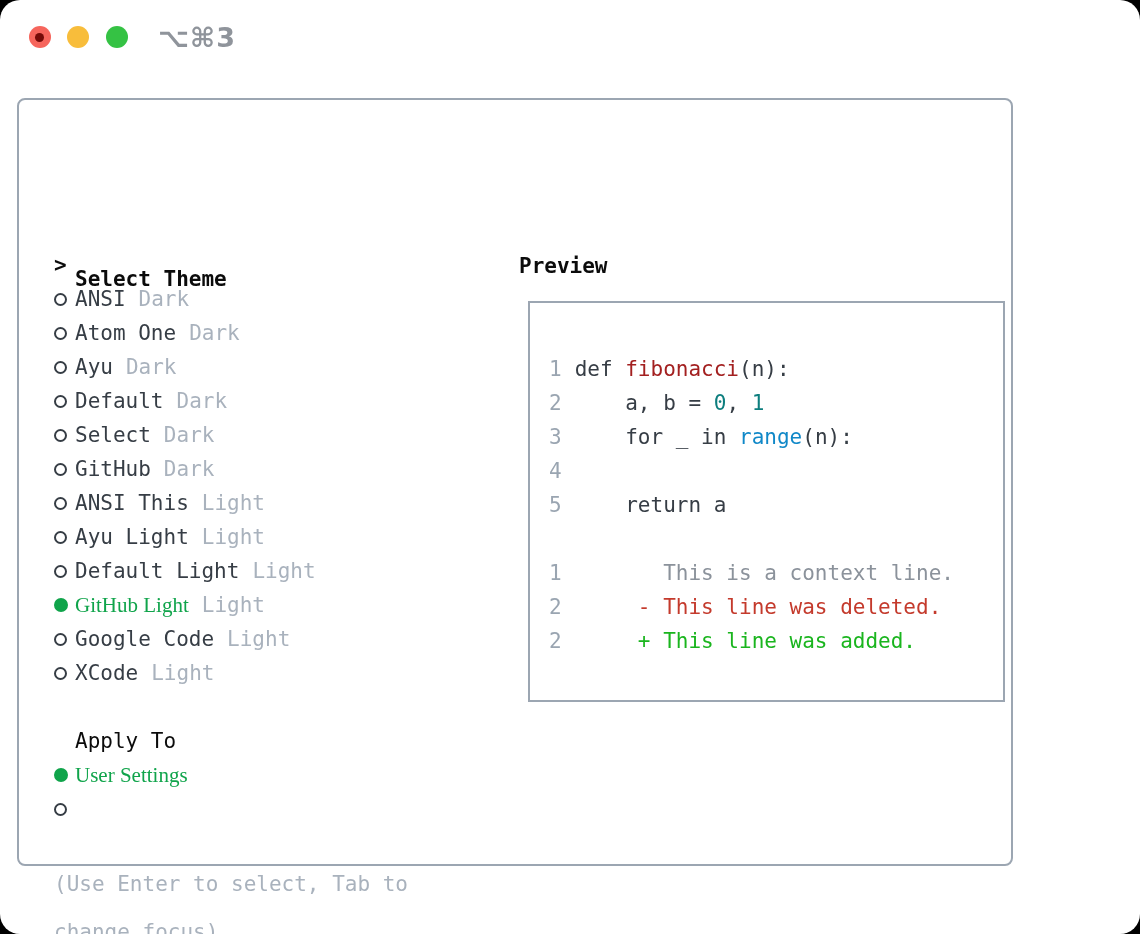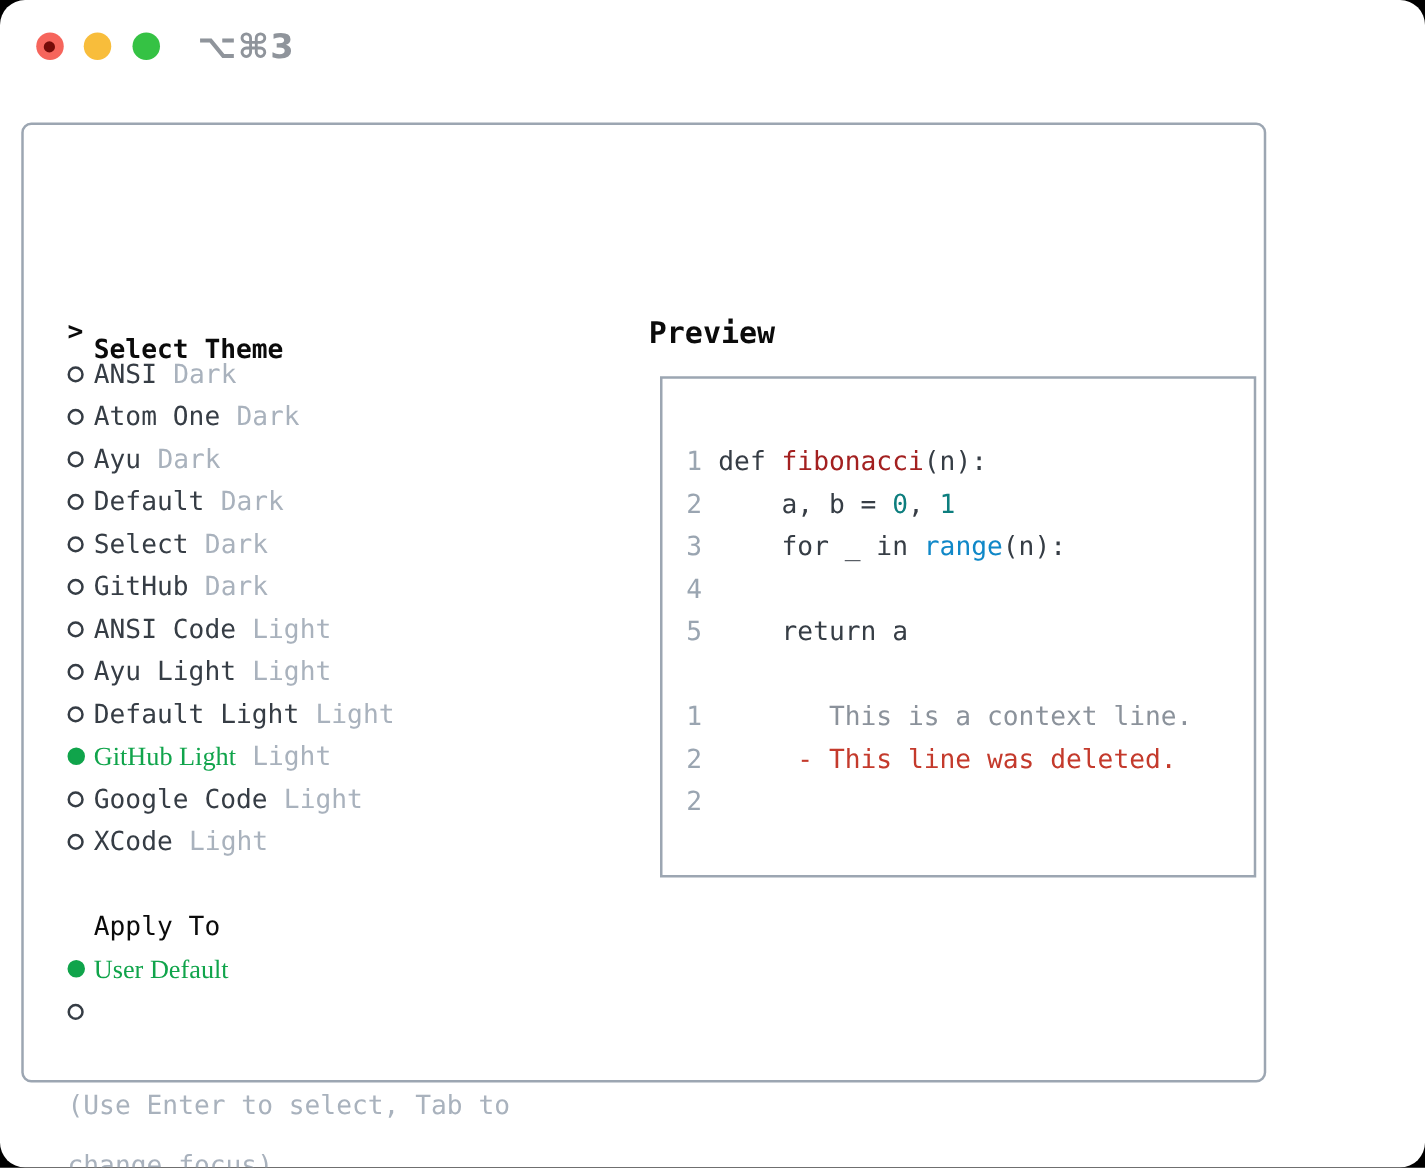--- a/index.html
+++ b/index.html
@@ -34,21 +34,21 @@
   .row.selected .name { color:var(--green);font-family:Liberation Serif, serif; }
   .row.header .name { font-weight:bold; color:var(--text_black);margin-top:27px; }
   .row.subheader .name { color:var(--text_black); }
   .variant { color:var(--text_muted); margin-left:13px; }
 
   .hint { position:absolute; left:35px; top:760px; width:412px; font-size:21px;
           line-height:48px; color:var(--text_muted); }
 
   
   .preview-label { position:absolute; left:500px; top:149px; height:34px; display:flex;
-                   align-items:center; font-size:24px; font-weight:bold; color:var(--text_black); }
+                   align-items:center; font-size:21px; font-weight:bold; color:var(--text_black); }
   .pbox { position:absolute; left:509px; top:201px; width:477px; height:401px;
           border:2px solid var(--border); background:#fff; }
   .code { position:absolute; left:19px; top:49px; font-size:21px; }
   .cline { height:34px; display:flex; align-items:center; white-space:pre; }
   .ln { display:inline-block; width:13px; color:var(--line_number); }
   .c-plain { color:var(--text_dark); }
   .c-func { color:var(--func_red);text-align:right; }
   .c-builtin { color:var(--builtin_blue); }
   .c-number { color:var(--number_teal); }
   .c-context { color:var(--diff_context); }
@@ -72,51 +72,51 @@
         <span class="marker"><span class="gt">&gt;</span></span>
         <span class="name">Select Theme</span>
       </div>
 
     <div class="row"><span class="marker"><span class="dot"></span></span><span class="name">ANSI</span><span class="variant">Dark</span></div>
         <div class="row"><span class="marker"><span class="dot"></span></span><span class="name">Atom One</span><span class="variant">Dark</span></div>
         <div class="row"><span class="marker"><span class="dot"></span></span><span class="name">Ayu</span><span class="variant">Dark</span></div>
         <div class="row"><span class="marker"><span class="dot"></span></span><span class="name">Default</span><span class="variant">Dark</span></div>
         <div class="row"><span class="marker"><span class="dot"></span></span><span class="name">Select</span><span class="variant">Dark</span></div>
         <div class="row"><span class="marker"><span class="dot"></span></span><span class="name">GitHub</span><span class="variant">Dark</span></div>
-        <div class="row"><span class="marker"><span class="dot"></span></span><span class="name">ANSI Code</span><span class="variant">Light</span></div>
+        <div class="row"><span class="marker"><span class="dot"></span></span><span class="name">ANSI This</span><span class="variant">Light</span></div>
         <div class="row"><span class="marker"><span class="dot"></span></span><span class="name">Ayu Light</span><span class="variant">Light</span></div>
         <div class="row"><span class="marker"><span class="dot"></span></span><span class="name">Default Light</span><span class="variant">Light</span></div>
         <div class="row selected"><span class="marker"><span class="dot filled"></span></span><span class="name">GitHub Light</span><span class="variant">Light</span></div>
         <div class="row"><span class="marker"><span class="dot"></span></span><span class="name">Google Code</span><span class="variant">Light</span></div>
         <div class="row"><span class="marker"><span class="dot"></span></span><span class="name">XCode</span><span class="variant">Light</span></div>
       </div>
 
     <div class="apply-block">
       <div class="row subheader">
         <span class="marker"></span>
         <span class="name">Apply To</span>
       </div>
 
-    <div class="row selected"><span class="marker"><span class="dot filled"></span></span><span class="name">User Default</span></div>
+    <div class="row selected"><span class="marker"><span class="dot filled"></span></span><span class="name">User Settings</span></div>
         <div class="row"><span class="marker"><span class="dot"></span></span></div>
       </div>
 
     <div class="hint">(Use Enter to select, Tab to change focus)</div>
 
     <div class="preview-label">Preview</div>
 
     <div class="pbox">
       <div class="code">
 
       <div class="cline"><span class="ln">1</span><span class="c-plain"> def </span><span class="c-func">fibonacci</span><span class="c-plain">(n):</span></div>
           <div class="cline"><span class="ln">2</span><span class="c-plain">     a, b = </span><span class="c-number">0</span><span class="c-plain">, </span><span class="c-number">1</span></div>
           <div class="cline"><span class="ln">3</span><span class="c-plain">     for _ in </span><span class="c-builtin">range</span><span class="c-plain">(n):</span></div>
           <div class="cline"><span class="ln">4</span></div>
           <div class="cline"><span class="ln">5</span><span class="c-plain">     return a</span></div>
           <div class="cline"><span class="ln"></span></div>
           <div class="cline"><span class="ln">1</span><span class="c-context">        This is a context line.</span></div>
           <div class="cline"><span class="ln">2</span><span class="c-del">      - This line was deleted.</span></div>
-          <div class="cline"><span class="ln">2</span></div>
+          <div class="cline"><span class="ln">2</span><span class="c-add">      + This line was added.</span></div>
         </div>
     </div>
 
   </div>
 </div>
 
 </body></html>

